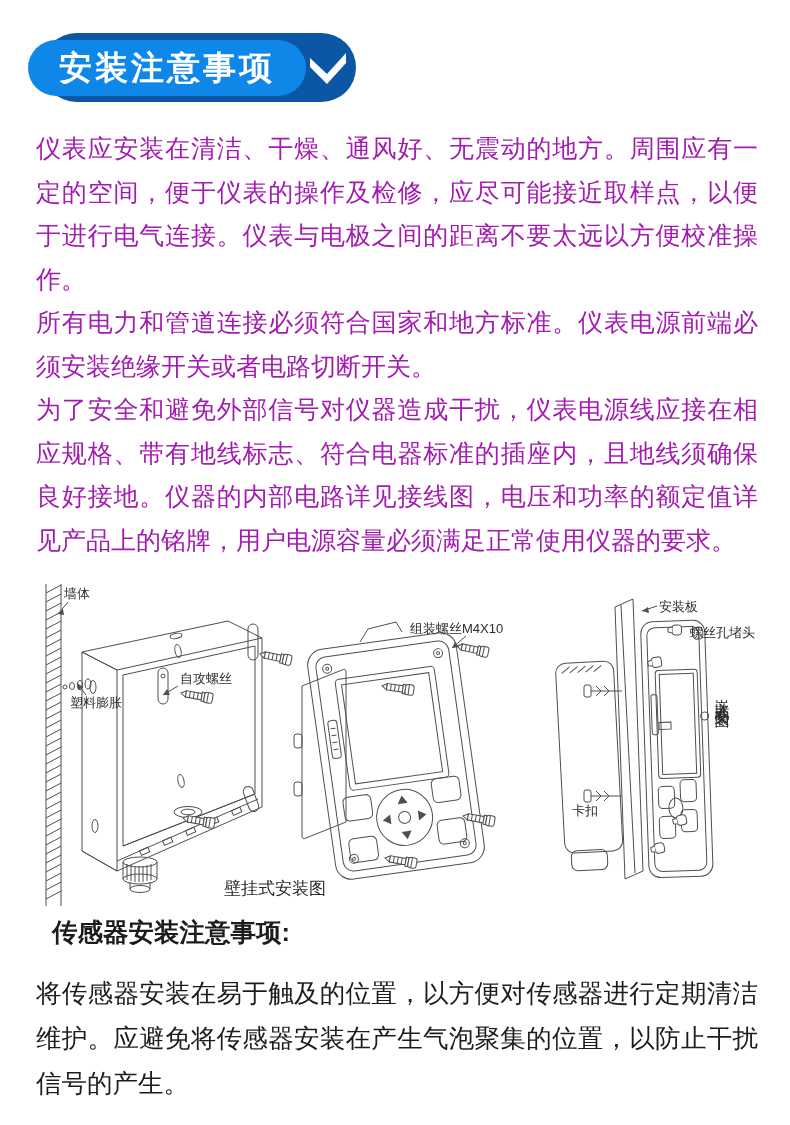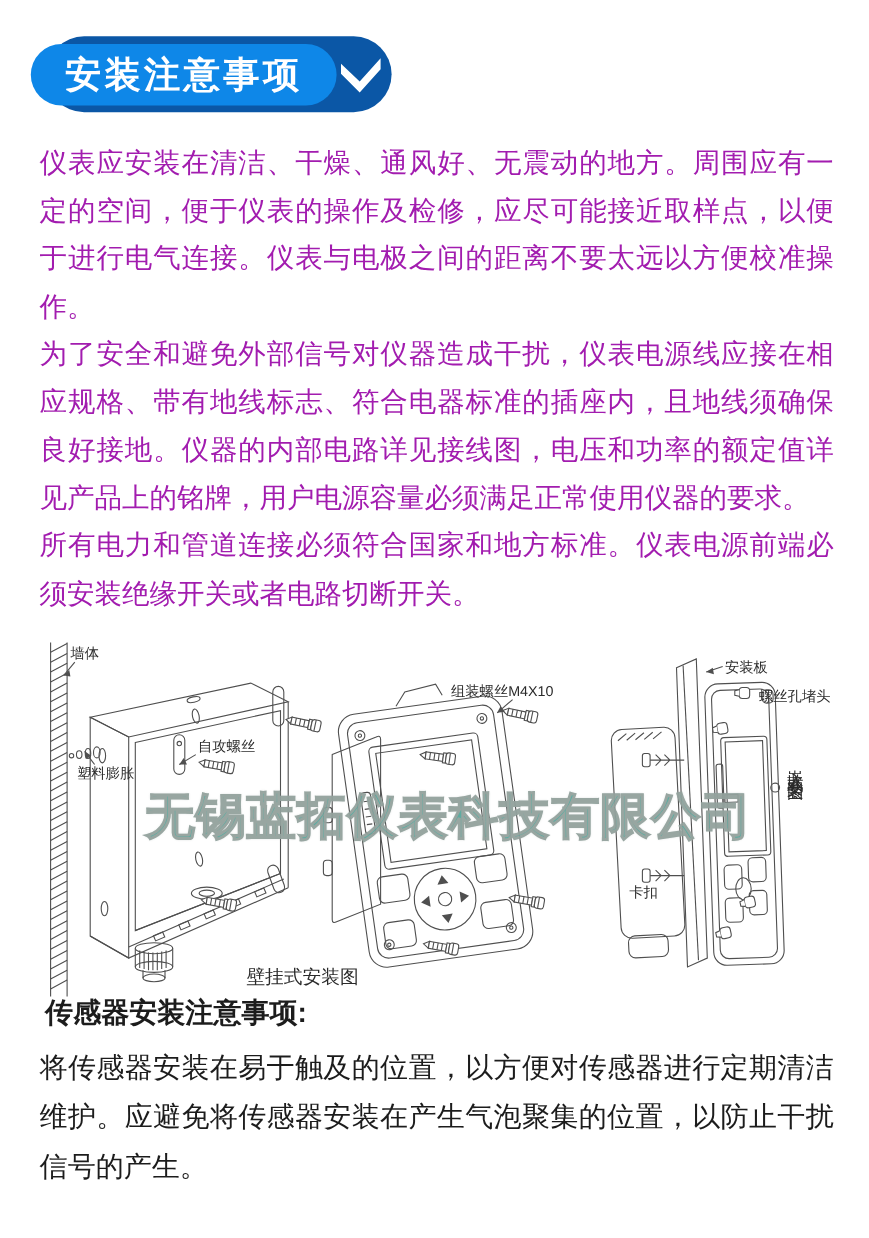--- a/index.html
+++ b/index.html
@@ -30,42 +30,42 @@
   .watermark { position:absolute; left:132px; top:138px; z-index:2; white-space:nowrap;
                font-size:45px; font-weight:bold; letter-spacing:1px;
                color:#55a89d; -webkit-text-stroke:1.3px #93a29d;
                text-shadow:0 0 2px rgba(148,160,155,.75); opacity:.95; }
   .vcaption { position:absolute; left:712px; top:113px; z-index:1;
               writing-mode:vertical-rl; font-size:15px; letter-spacing:3px; color:#2a2a2a; }
 
   
   .sensor { position:absolute; left:36px; top:894px; width:722px;
             font-size:25.5px; line-height:45px; color:#1c1c1c; text-align:justify; }
-  .sensor h3 { margin:5px; font-size:25.5px; line-height:45px; font-weight:bold; }
+  .sensor h3 { margin:16px; font-size:25.5px; line-height:45px; font-weight:bold; }
   .sensor p { margin:0; }
 </style>
 </head>
 <body>
 
 <div class="page">
 
   <div class="banner">
     <div class="banner-dark"></div>
     <div class="banner-light">
       <span class="banner-title">安装注意事项</span>
     </div>
     <svg class="chevron" width="44" height="38" viewBox="0 0 44 38">
       <polygon points="4,9 21,25 40,4 40,14 21,35 4,18" fill="#ffffff"></polygon>
     </svg>
   </div>
 
   <div class="intro">
     <p>仪表应安装在清洁、干燥、通风好、无震动的地方。周围应有一定的空间，便于仪表的操作及检修，应尽可能接近取样点，以便于进行电气连接。仪表与电极之间的距离不要太远以方便校准操作。</p>
+    <p>所有电力和管道连接必须符合国家和地方标准。仪表电源前端必须安装绝缘开关或者电路切断开关。</p>
     <p>为了安全和避免外部信号对仪器造成干扰，仪表电源线应接在相应规格、带有地线标志、符合电器标准的插座内，且地线须确保良好接地。仪器的内部电路详见接线图，电压和功率的额定值详见产品上的铭牌，用户电源容量必须满足正常使用仪器的要求。</p>
-    <p>所有电力和管道连接必须符合国家和地方标准。仪表电源前端必须安装绝缘开关或者电路切断开关。</p>
   </div>
 
   <div class="diagram">
 
     <svg width="790" height="345" viewBox="0 0 790 345">
       <defs>
         <g id="screw" fill="#ffffff">
           <path d="M0,0 L5,-3.2 L5,3.2 Z"></path>
           <rect x="5" y="-3.2" width="16" height="6.4"></rect>
           <path d="M9,-3.2 V3.2 M13,-3.2 V3.2 M17,-3.2 V3.2"></path>
@@ -229,21 +229,20 @@
       <text x="180" y="109">自攻螺丝</text>
       <text x="410" y="59">组装螺丝M4X10</text>
       <text x="659" y="37">安装板</text>
       <text x="690" y="63">螺丝孔堵头</text>
       <text x="572" y="241">卡扣</text>
       <text x="275" y="320" class="cap" text-anchor="middle">壁挂式安装图</text>
     </svg>
 
     <div class="vcaption">嵌入式安装图</div>
 
-    <div class="watermark">无锡蓝拓仪表科技有限公司</div>
   </div>
 
   <div class="sensor">
     <h3>传感器安装注意事项:</h3>
     <p>将传感器安装在易于触及的位置，以方便对传感器进行定期清洁维护。应避免将传感器安装在产生气泡聚集的位置，以防止干扰信号的产生。</p>
   </div>
 
 </div>
 
 </body></html>

